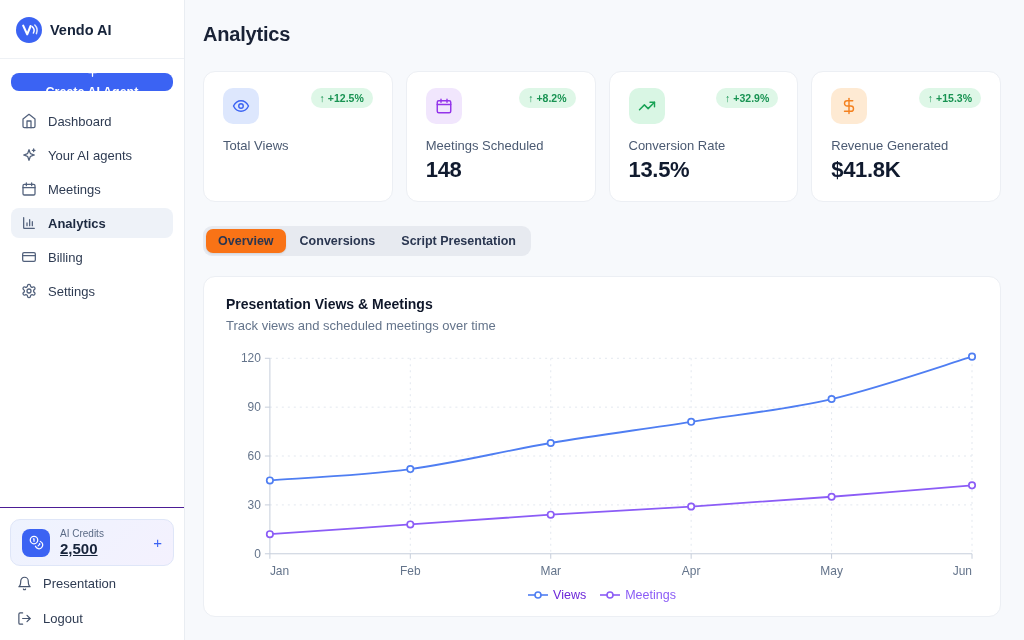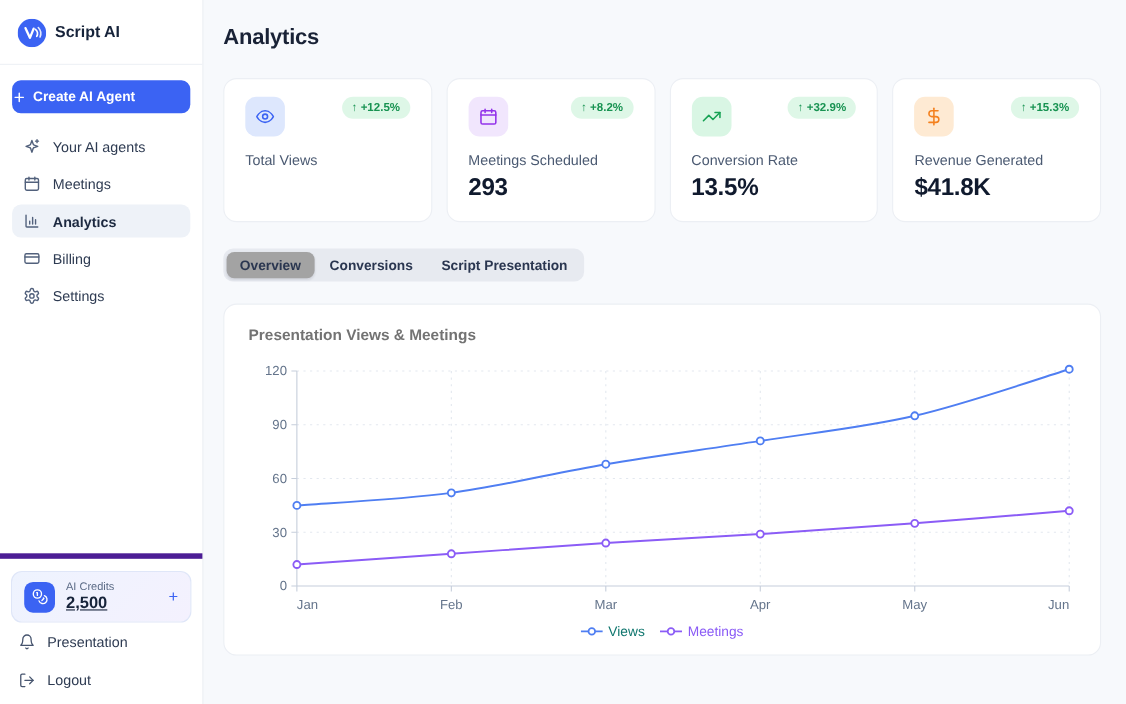--- a/index.html
+++ b/index.html
@@ -11,28 +11,28 @@
   }
   svg { display:block; }
 
   
   .sidebar { width:185px; min-width:185px; background:#fff; border-right:1px solid #e9edf2;
              display:flex; flex-direction:column; height:640px; }
   .brand { display:flex; align-items:center; gap:8px; padding:17px 16px 15px; border-bottom:1px solid #eef1f5; }
   .brand-name { font-weight:bold; font-size:14.5px; color:#16233a; }
   .sidebar-body { padding:14px 11px 0; flex:1; }
   .create-btn { width:100%; background:#3b63f3; color:#fff; border:none; border-radius:8px;
-                height:30px; font-size:12.5px; font-weight:bold; display:flex; align-items:center;
-                gap:6px; cursor:pointer; font-family:inherit; }
+                height:18px; font-size:12.5px; font-weight:bold; display:flex; align-items:center;
+                justify-content:center; gap:6px; cursor:pointer; font-family:inherit;flex-direction:column; }
   .nav { margin-top:15px; display:flex; flex-direction:column; gap:4px; }
   .nav-item { display:flex; align-items:center; gap:11px; padding:7px 10px; border-radius:8px;
               font-size:13px; color:#2e3b52; cursor:pointer; }
   .nav-item svg { width:16px; height:16px; color:#52617c; flex:none; }
   .nav-item.active { background:#eef2f8; font-weight:bold; color:#1c2940; }
-  .sidebar-footer { border-top:5px solid #4c1d95; padding:11px 10px 4px; }
+  .sidebar-footer { border-top:1px solid #4c1d95; padding:11px 10px 4px; }
   .credits-card { display:flex; align-items:center; gap:10px; cursor:pointer;
                   background:linear-gradient(135deg,#eef3fe,#f4f1fe);
                   border:1px solid #dfe6f8; border-radius:10px; padding:8px 11px; }
   .credits-icon { width:28px; height:28px; border-radius:8px; background:#3b63f3; color:#fff;
                   display:flex; align-items:center; justify-content:center; flex:none; }
   .credits-icon svg { width:15px; height:15px; }
   .credits-label { font-size:10px; color:#5a6a85; }
   .credits-value { font-size:15px; font-weight:bold; color:#16233a; margin-top:1px;text-decoration:underline; }
   .credits-add { margin-left:auto; color:#3b63f3; font-size:15px; background:none; border:none; cursor:pointer; }
   .footer-item { display:flex; align-items:center; gap:11px; padding:10px 7px; font-size:13px;
@@ -53,58 +53,65 @@
   .tile.purple { background:#f1e6fd; color:#9333ea; }
   .tile.green  { background:#d9f6e4; color:#17a254; }
   .tile.orange { background:#feead3; color:#f4811f; }
   .badge { display:flex; align-items:center; gap:3px; background:#def7e7; color:#189352;
            font-size:10.5px; font-weight:bold; border-radius:999px; padding:4px 9px; }
   .stat-label { margin-top:14px; font-size:13px; color:#4b5a72; }
   .stat-value { margin-top:4px; font-size:22px; font-weight:bold; color:#101a2e; letter-spacing:-0.3px; }
 
   .tabs { margin-top:24px; display:inline-flex; background:#e7eaf0; border-radius:9px; padding:3px; gap:2px; }
   .tab { padding:5px 12px; font-size:12.5px; font-weight:bold; color:#2a3650; border-radius:7px; cursor:pointer; }
-  .tab.active { background:#a3a3a3; box-shadow:0 1px 2px rgba(16,24,40,.10); }
+  .tab.active { background:#f97316; box-shadow:0 1px 2px rgba(16,24,40,.10); }
 
   .chart-card { margin-top:20px; background:#fff; border:1px solid #eceff4; border-radius:12px;
                 padding:19px 22px 10px; }
-  .chart-title { font-size:14px; font-weight:bold; color:#737373; }
+  .chart-title { font-size:14px; font-weight:bold; color:#0f172a; }
   .chart-sub { font-size:13px; color:#64748b; margin-top:6px; }
   #chart-wrap { margin-top:13px; }
   .legend { display:flex; justify-content:center; align-items:center; gap:14px; margin-top:2px;
             font-size:12.5px; padding-bottom:4px; }
   .legend-item { display:flex; align-items:center; gap:5px; }
 </style>
 </head>
 <body>
 
 <aside class="sidebar">
   <div class="brand">
     <span>
       <svg width="26" height="26" viewBox="0 0 26 26">
         <circle cx="13" cy="13" r="13" fill="#3b63f3"></circle>
         <path d="M7.2 8.6 L11.2 17.4 L14.6 9" stroke="#fff" stroke-width="2.1" fill="none" stroke-linecap="round" stroke-linejoin="round"></path>
         <path d="M16.2 9.6 a5.2 5.2 0 0 1 1.2 6.4" stroke="#fff" stroke-width="1.5" fill="none" stroke-linecap="round"></path>
         <path d="M18.8 8 a8 8 0 0 1 1.6 8.6" stroke="#fff" stroke-width="1.5" fill="none" stroke-linecap="round" opacity="0.85"></path>
       </svg>
     </span>
-    <span class="brand-name">Script AI</span>
+    <span class="brand-name">Vendo AI</span>
   </div>
 
   <div class="sidebar-body">
     <button class="create-btn">
       <span>
         <svg width="13" height="13" viewBox="0 0 24 24" fill="none" stroke="currentColor" stroke-width="2.4" stroke-linecap="round">
             <path d="M12 5v14M5 12h14"></path>
           </svg>
       </span>
       <span>Create AI Agent</span>
     </button>
 
     <nav class="nav">
+      <div class="nav-item">
+        <svg viewBox="0 0 24 24" fill="none" stroke="currentColor" stroke-width="1.9" stroke-linecap="round" stroke-linejoin="round">
+            <path d="m3 9 9-7 9 7v11a2 2 0 0 1-2 2H5a2 2 0 0 1-2-2z"></path>
+            <path d="M9 22V12h6v10"></path>
+          </svg>
+        <span>Dashboard</span>
+      </div>
       <div class="nav-item">
         <svg viewBox="0 0 24 24" fill="none" stroke="currentColor" stroke-width="1.9" stroke-linecap="round" stroke-linejoin="round">
             <path d="M12 4l1.7 4.9a2 2 0 0 0 1.4 1.4L20 12l-4.9 1.7a2 2 0 0 0-1.4 1.4L12 20l-1.7-4.9a2 2 0 0 0-1.4-1.4L4 12l4.9-1.7a2 2 0 0 0 1.4-1.4z"></path>
             <path d="M19 3v4M21 5h-4"></path>
           </svg>
         <span>Your AI agents</span>
       </div>
       <div class="nav-item">
         <svg viewBox="0 0 24 24" fill="none" stroke="currentColor" stroke-width="1.9" stroke-linecap="round" stroke-linejoin="round">
             <rect x="3" y="5" width="18" height="16" rx="2"></rect>
@@ -197,21 +204,21 @@
               <rect x="3" y="5" width="18" height="16" rx="2"></rect>
               <path d="M8 3v4M16 3v4M3 10h18"></path>
             </svg>
         </span>
         <span class="badge">
             <span>↑</span>
             <span>+8.2%</span>
           </span>
       </div>
       <div class="stat-label">Meetings Scheduled</div>
-      <div class="stat-value">293</div>
+      <div class="stat-value">148</div>
     </div>
 
     <div class="stat-card">
       <div class="stat-top">
         <span class="tile green">
           <svg viewBox="0 0 24 24" fill="none" stroke="currentColor" stroke-width="1.9" stroke-linecap="round" stroke-linejoin="round">
               <path d="m22 7-8.5 8.5-5-5L2 17"></path>
               <path d="M16 7h6v6"></path>
             </svg>
         </span>
@@ -243,20 +250,21 @@
   </div>
 
   <div class="tabs">
     <div class="tab active">Overview</div>
     <div class="tab">Conversions</div>
     <div class="tab">Script Presentation</div>
   </div>
 
   <section class="chart-card">
     <div class="chart-title">Presentation Views &amp; Meetings</div>
+    <div class="chart-sub">Track views and scheduled meetings over time</div>
     <div id="chart-wrap">
         <svg viewBox="0 0 754 240" width="100%" height="240">
           <line x1="44" y1="159" x2="748" y2="159" stroke="#e3e8ef" stroke-width="1" stroke-dasharray="2 4"></line>
           <line x1="44" y1="110" x2="748" y2="110" stroke="#e3e8ef" stroke-width="1" stroke-dasharray="2 4"></line>
           <line x1="44" y1="61" x2="748" y2="61" stroke="#e3e8ef" stroke-width="1" stroke-dasharray="2 4"></line>
           <line x1="44" y1="12" x2="748" y2="12" stroke="#e3e8ef" stroke-width="1" stroke-dasharray="2 4"></line>
           <line x1="184.8" y1="12" x2="184.8" y2="208" stroke="#e3e8ef" stroke-width="1" stroke-dasharray="2 4"></line>
           <line x1="325.6" y1="12" x2="325.6" y2="208" stroke="#e3e8ef" stroke-width="1" stroke-dasharray="2 4"></line>
           <line x1="466.4" y1="12" x2="466.4" y2="208" stroke="#e3e8ef" stroke-width="1" stroke-dasharray="2 4"></line>
           <line x1="607.2" y1="12" x2="607.2" y2="208" stroke="#e3e8ef" stroke-width="1" stroke-dasharray="2 4"></line>
@@ -300,21 +308,21 @@
           <circle cx="607.2" cy="150.83333333333331" r="3.2" fill="#fff" stroke="#8b5cf6" stroke-width="1.7"></circle>
           <circle cx="748" cy="139.4" r="3.2" fill="#fff" stroke="#8b5cf6" stroke-width="1.7"></circle>
         </svg>
       </div>
     <div class="legend" id="chart-legend">
         <span class="legend-item">
           <svg width="20" height="10" viewBox="0 0 20 10">
             <line x1="0" y1="5" x2="20" y2="5" stroke="#4f7ef2" stroke-width="1.6"></line>
             <circle cx="10" cy="5" r="3" fill="#fff" stroke="#4f7ef2" stroke-width="1.6"></circle>
           </svg>
-          <span style="color: #0f766e;">Views</span>
+          <span style="color: #6d28d9;">Views</span>
         </span>
         <span class="legend-item">
           <svg width="20" height="10" viewBox="0 0 20 10">
             <line x1="0" y1="5" x2="20" y2="5" stroke="#8b5cf6" stroke-width="1.6"></line>
             <circle cx="10" cy="5" r="3" fill="#fff" stroke="#8b5cf6" stroke-width="1.6"></circle>
           </svg>
           <span style="color: rgb(139, 92, 246);">Meetings</span>
         </span>
       </div>
   </section>

